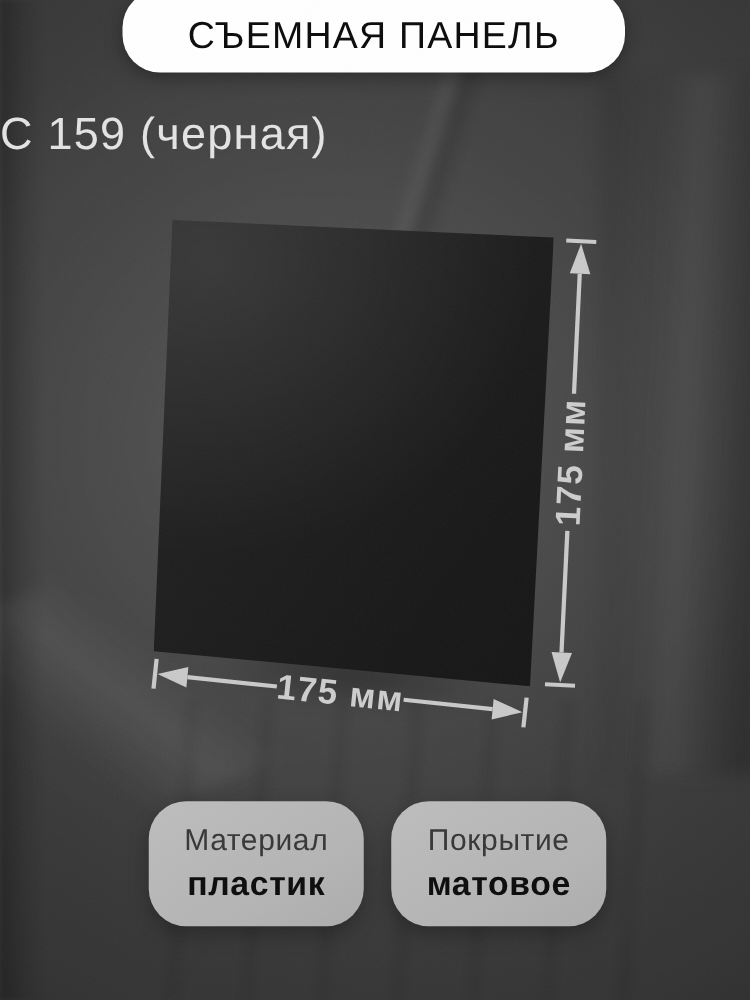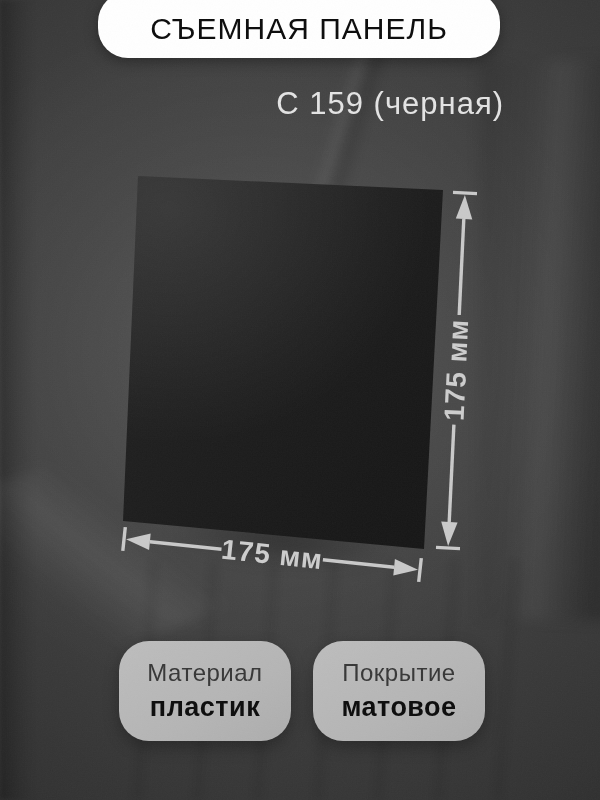--- a/index.html
+++ b/index.html
@@ -50,22 +50,22 @@
     box-shadow: 0 4px 14px rgba(0,0,0,0.35);
   }
   .title-pill span {
     padding-top: 8px;
     font-size: 30px; font-weight: 400; letter-spacing: 1px; color: #0b0b0b;
   }
 
   
   .subtitle {
     position: absolute; left: 0; top: 86px; width: 504px;
-    text-align: right; color: #e3e3e3;
-    font-size: 31px; font-weight: 400; letter-spacing: 1px;
+    text-align: left; color: #e3e3e3;
+    font-size: 36px; font-weight: 400; letter-spacing: 1px;
   }
 
   
   .panel-shadow {
     position: absolute; left: 115px; top: 505px; width: 330px; height: 70px;
     background: radial-gradient(ellipse 50% 50% at 50% 50%, rgba(0,0,0,0.38), transparent 72%);
     transform: rotate(5deg); filter: blur(10px);
   }
   
   .panel {

